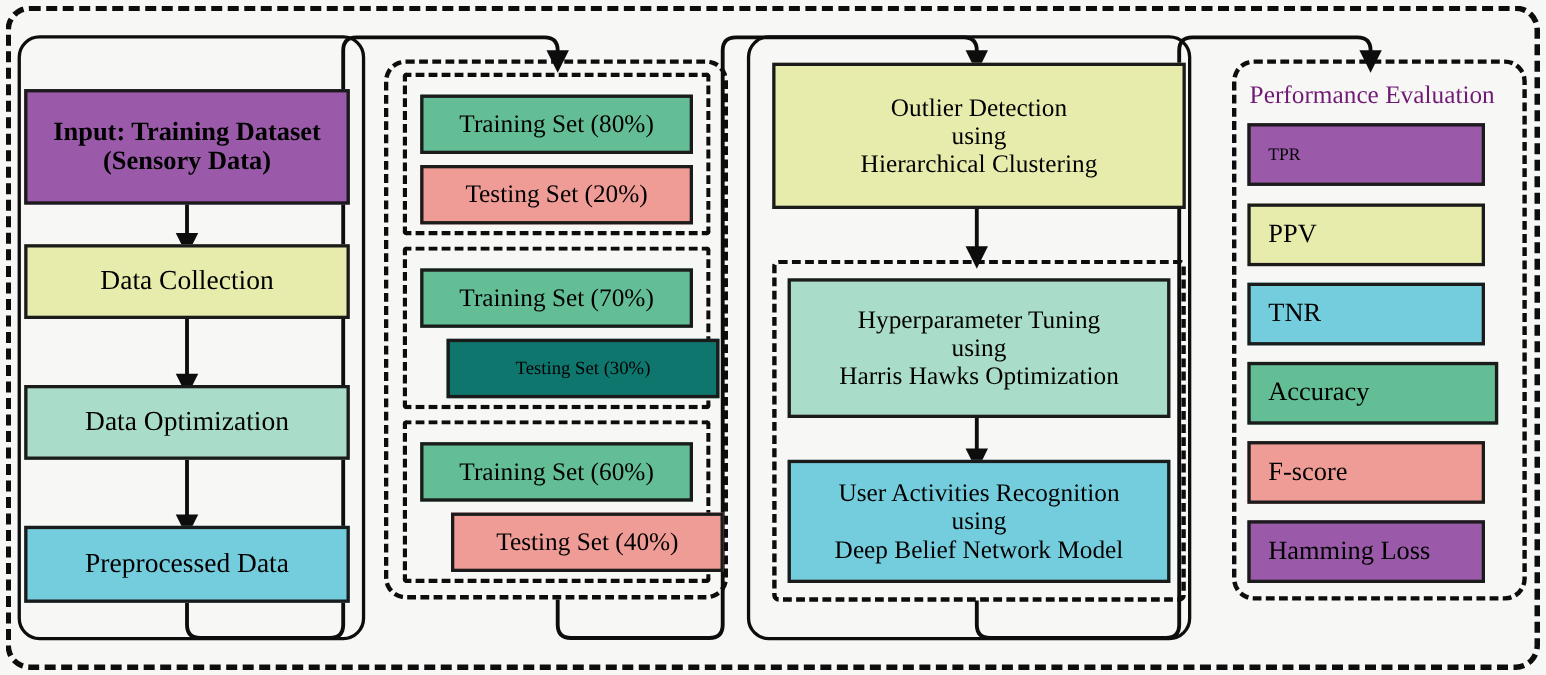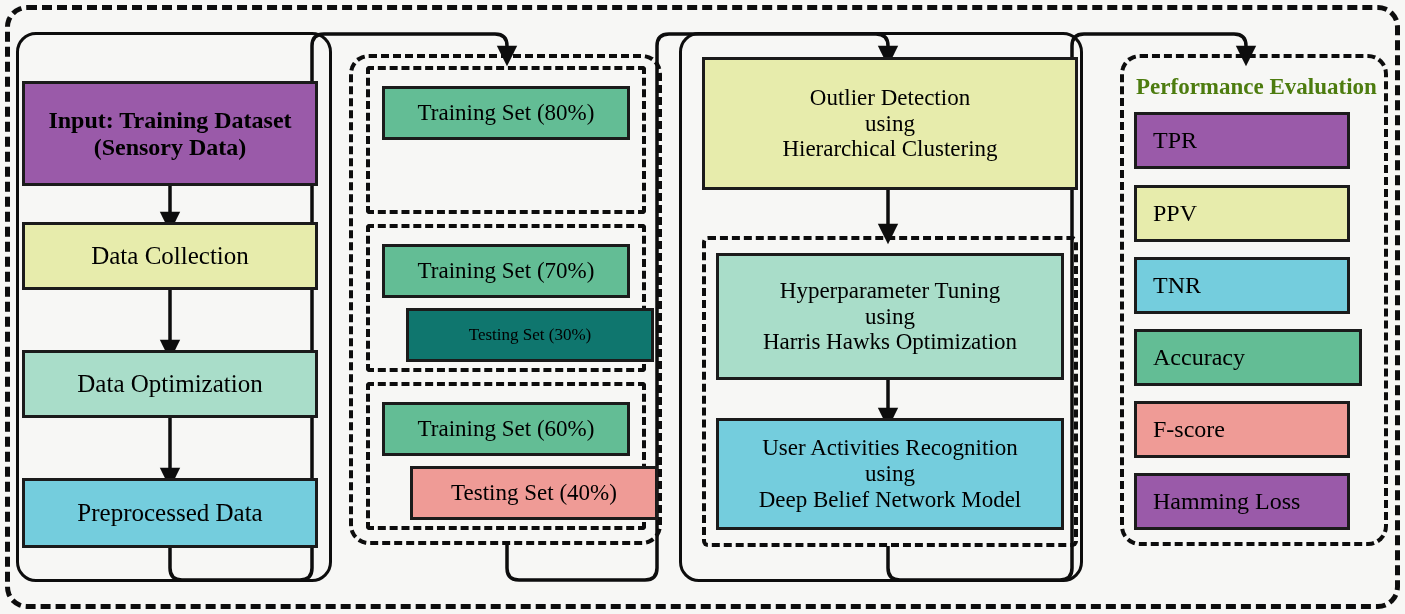--- a/index.html
+++ b/index.html
@@ -39,21 +39,21 @@
     display:flex;align-items:center;
     color:#000;
     line-height:1.12;
   }
   .node .txt{width:100%;}
   .node.center{justify-content:center;text-align:center;}
   .node.left{justify-content:flex-start;text-align:left;padding-left:16px;}
   .node.bold .txt{font-weight:bold;}
 
   .hdr{
-    position:absolute;font-weight:bold;color:#4d7c0f;
+    position:absolute;font-weight:normal;color:#701a75;
     white-space:nowrap;
   }
 </style>
 </head>
 <body>
 
 <div id="stage" style="background: rgb(247, 247, 245);">
 
   <div id="outer-frame" style="background: rgb(247, 247, 245);"></div>
 
@@ -97,20 +97,23 @@
   <div class="node center" style="left:22px;top:478px;width:296px;height:70px;background:#74cddd;font-size:25px;">
     <span class="txt">Preprocessed Data</span>
   </div>
 
   <div class="col-dashed" style="left:349px;top:54px;width:313px;height:491px;"></div>
 
   <div class="group-dashed" style="left:366px;top:66px;width:280px;height:148px;"></div>
   <div class="node center" style="left:382px;top:86px;width:248px;height:54px;background:#63bd95;font-size:23px;">
     <span class="txt">Training Set (80%)</span>
   </div>
+  <div class="node center" style="left:382px;top:150px;width:248px;height:54px;background:#ef9b96;font-size:23px;">
+    <span class="txt">Testing Set (20%)</span>
+  </div>
 
   <div class="group-dashed" style="left:366px;top:224px;width:280px;height:148px;"></div>
   <div class="node center" style="left:382px;top:244px;width:248px;height:54px;background:#63bd95;font-size:23px;">
     <span class="txt">Training Set (70%)</span>
   </div>
   <div class="node center" style="left:382px;top:308px;width:248px;height:54px;background:#0f766e;font-size:17px;margin-left:24px;">
     <span class="txt">Testing Set (30%)</span>
   </div>
 
   <div class="group-dashed" style="left:366px;top:382px;width:280px;height:148px;"></div>
@@ -134,21 +137,21 @@
   </div>
 
   <div class="node center" style="left:716px;top:418px;width:348px;height:112px;background:#74cddd;font-size:23px;justify-content:center;">
     <span class="txt">User Activities Recognition<br>using<br>Deep Belief Network Model</span>
   </div>
 
   <div class="col-dashed" style="left:1120px;top:54px;width:268px;height:492px;"></div>
 
   <div class="hdr" style="left:1136px;top:74px;font-size:23px;">Performance Evaluation</div>
 
-  <div class="node left" style="left:1134px;top:112px;width:216px;height:57px;background:#9a5aa9;font-size:24px;">
+  <div class="node left" style="left:1134px;top:112px;width:216px;height:57px;background:#9a5aa9;font-size:16px;">
     <span class="txt">TPR</span>
   </div>
   <div class="node left" style="left:1134px;top:185px;width:216px;height:57px;background:#e7ecac;font-size:24px;">
     <span class="txt">PPV</span>
   </div>
   <div class="node left" style="left:1134px;top:257px;width:216px;height:57px;background:#74cddd;font-size:24px;">
     <span class="txt">TNR</span>
   </div>
   <div class="node left" style="left:1134px;top:329px;width:228px;height:57px;background:#63bd95;font-size:24px;">
     <span class="txt">Accuracy</span>

